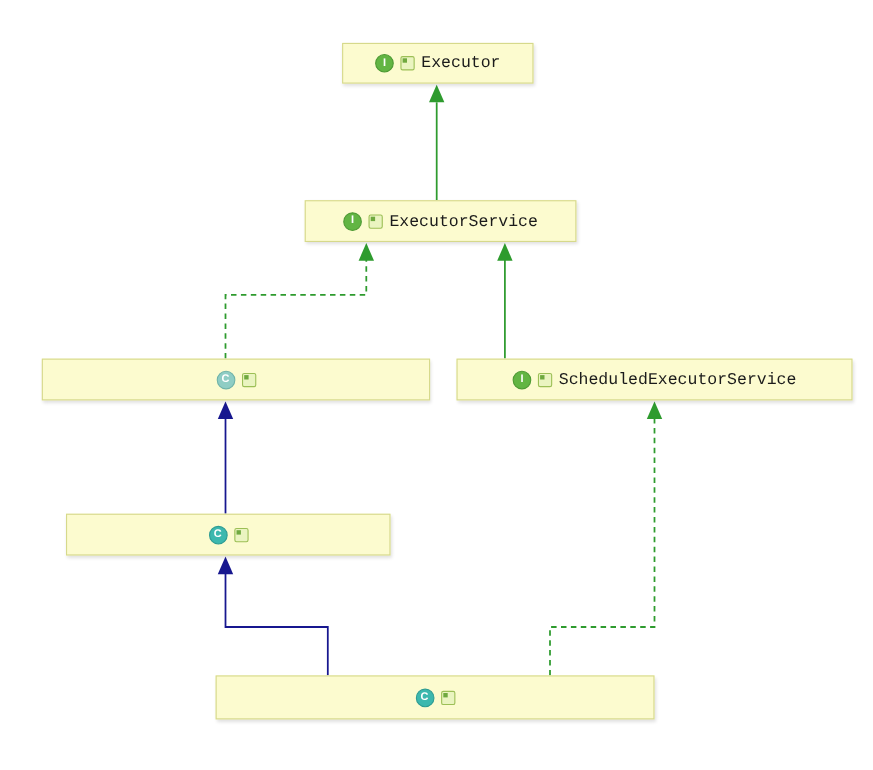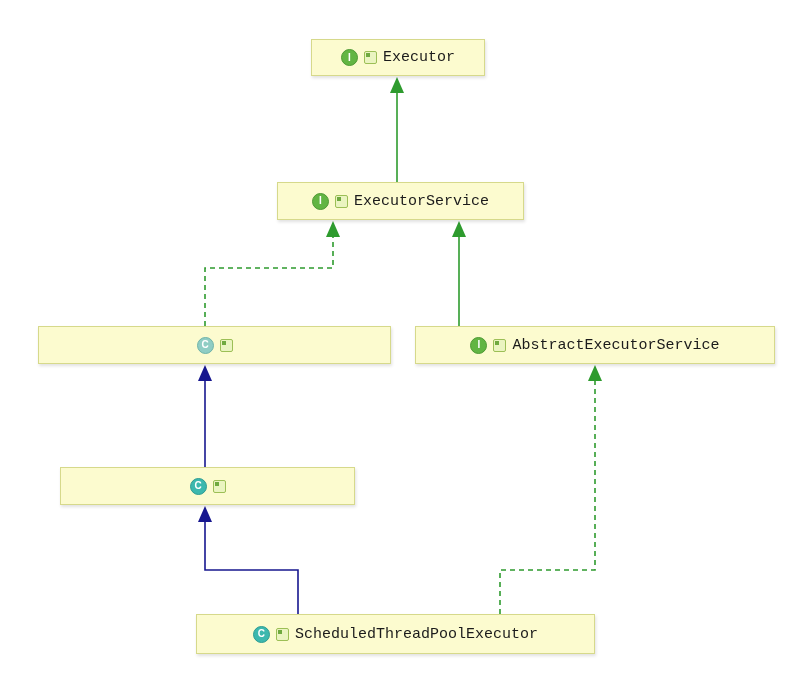--- a/index.html
+++ b/index.html
@@ -134,31 +134,30 @@
       <span>C</span>
     </span>
     <span class="sub-icon"></span>
   </div>
 
   <div class="node" style="left:415px; top:326px; width:360px; height:38px;">
     <span class="type-icon interface">
       <span>I</span>
     </span>
     <span class="sub-icon"></span>
-    <span class="node-label">AbstractExecutorService</span>
+    <span class="node-label">ScheduledExecutorService</span>
   </div>
 
   <div class="node" style="left:60px; top:467px; width:295px; height:38px;">
     <span class="type-icon class">
       <span>C</span>
     </span>
     <span class="sub-icon"></span>
   </div>
 
   <div class="node" style="left:196px; top:614px; width:399px; height:40px;">
     <span class="type-icon class">
       <span>C</span>
     </span>
     <span class="sub-icon"></span>
-    <span class="node-label">ScheduledThreadPoolExecutor</span>
   </div>
 
 </div>
 
 </body></html>

